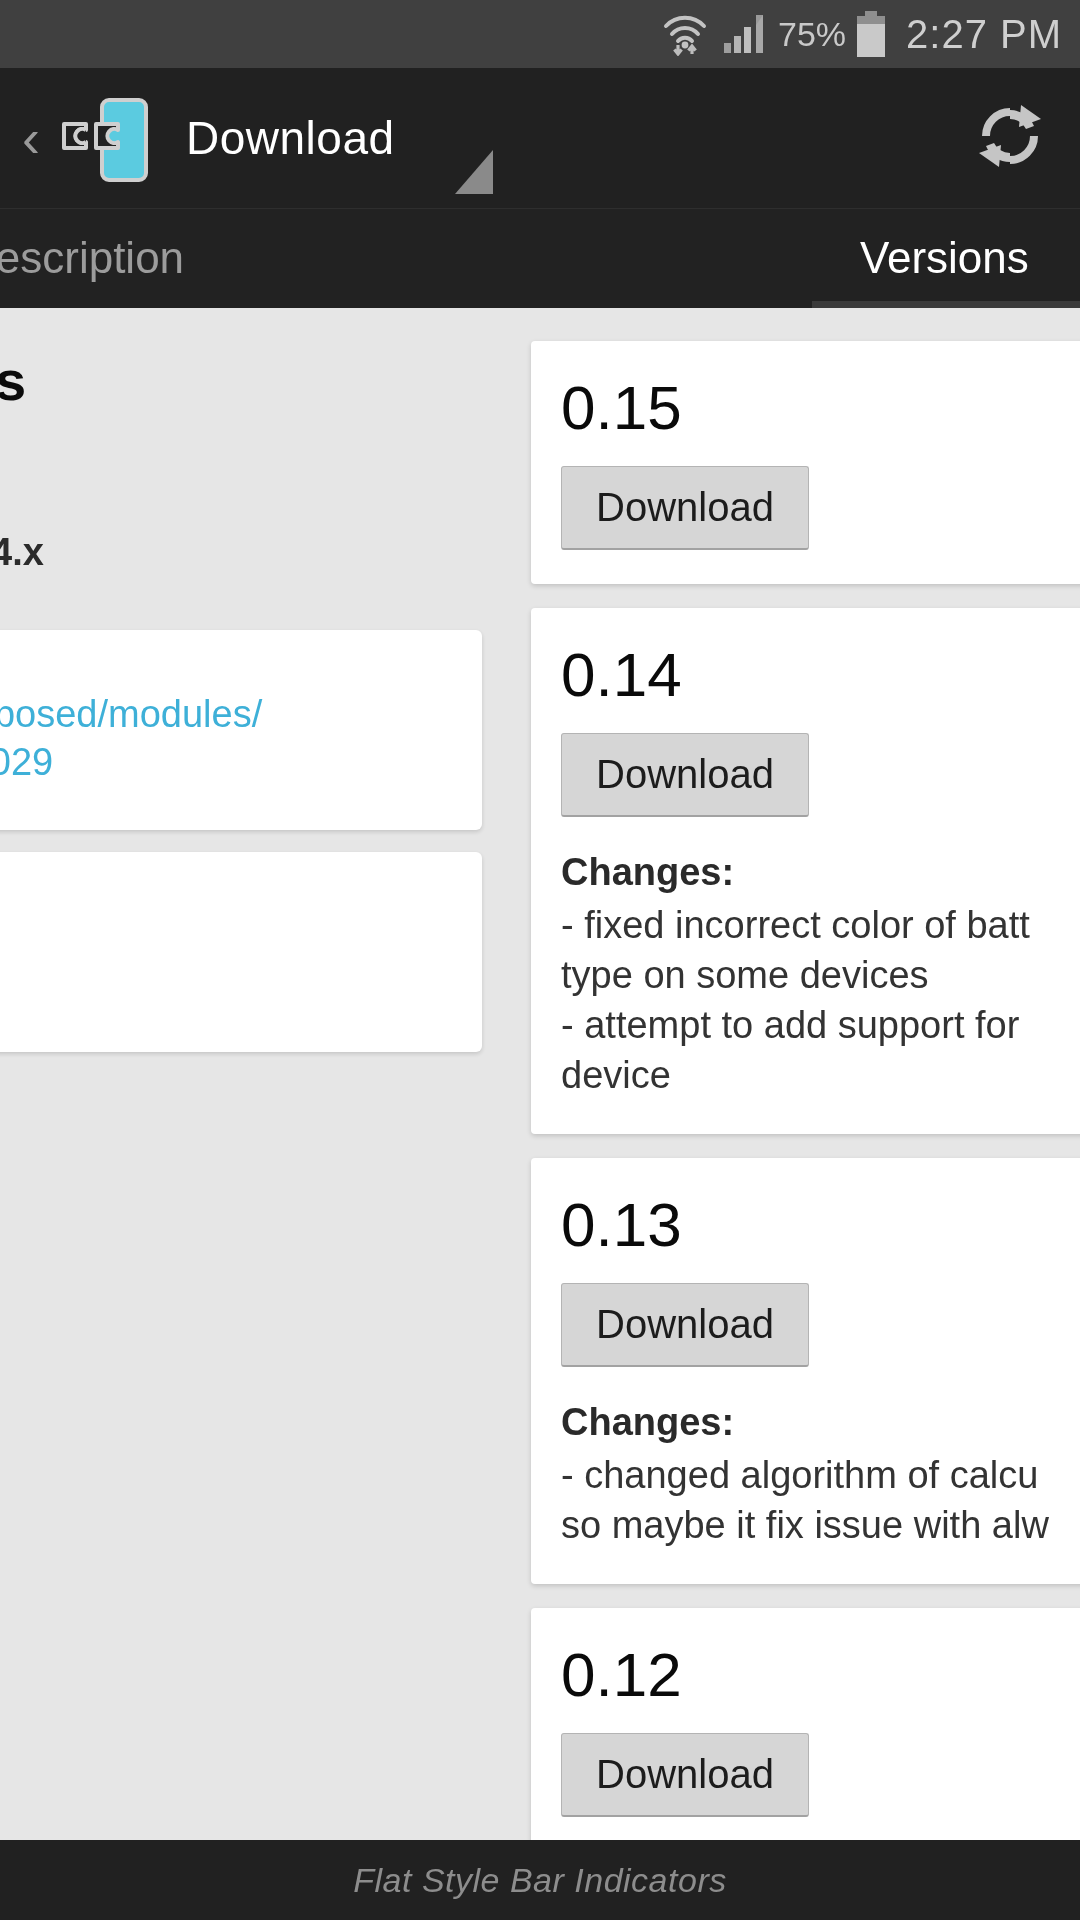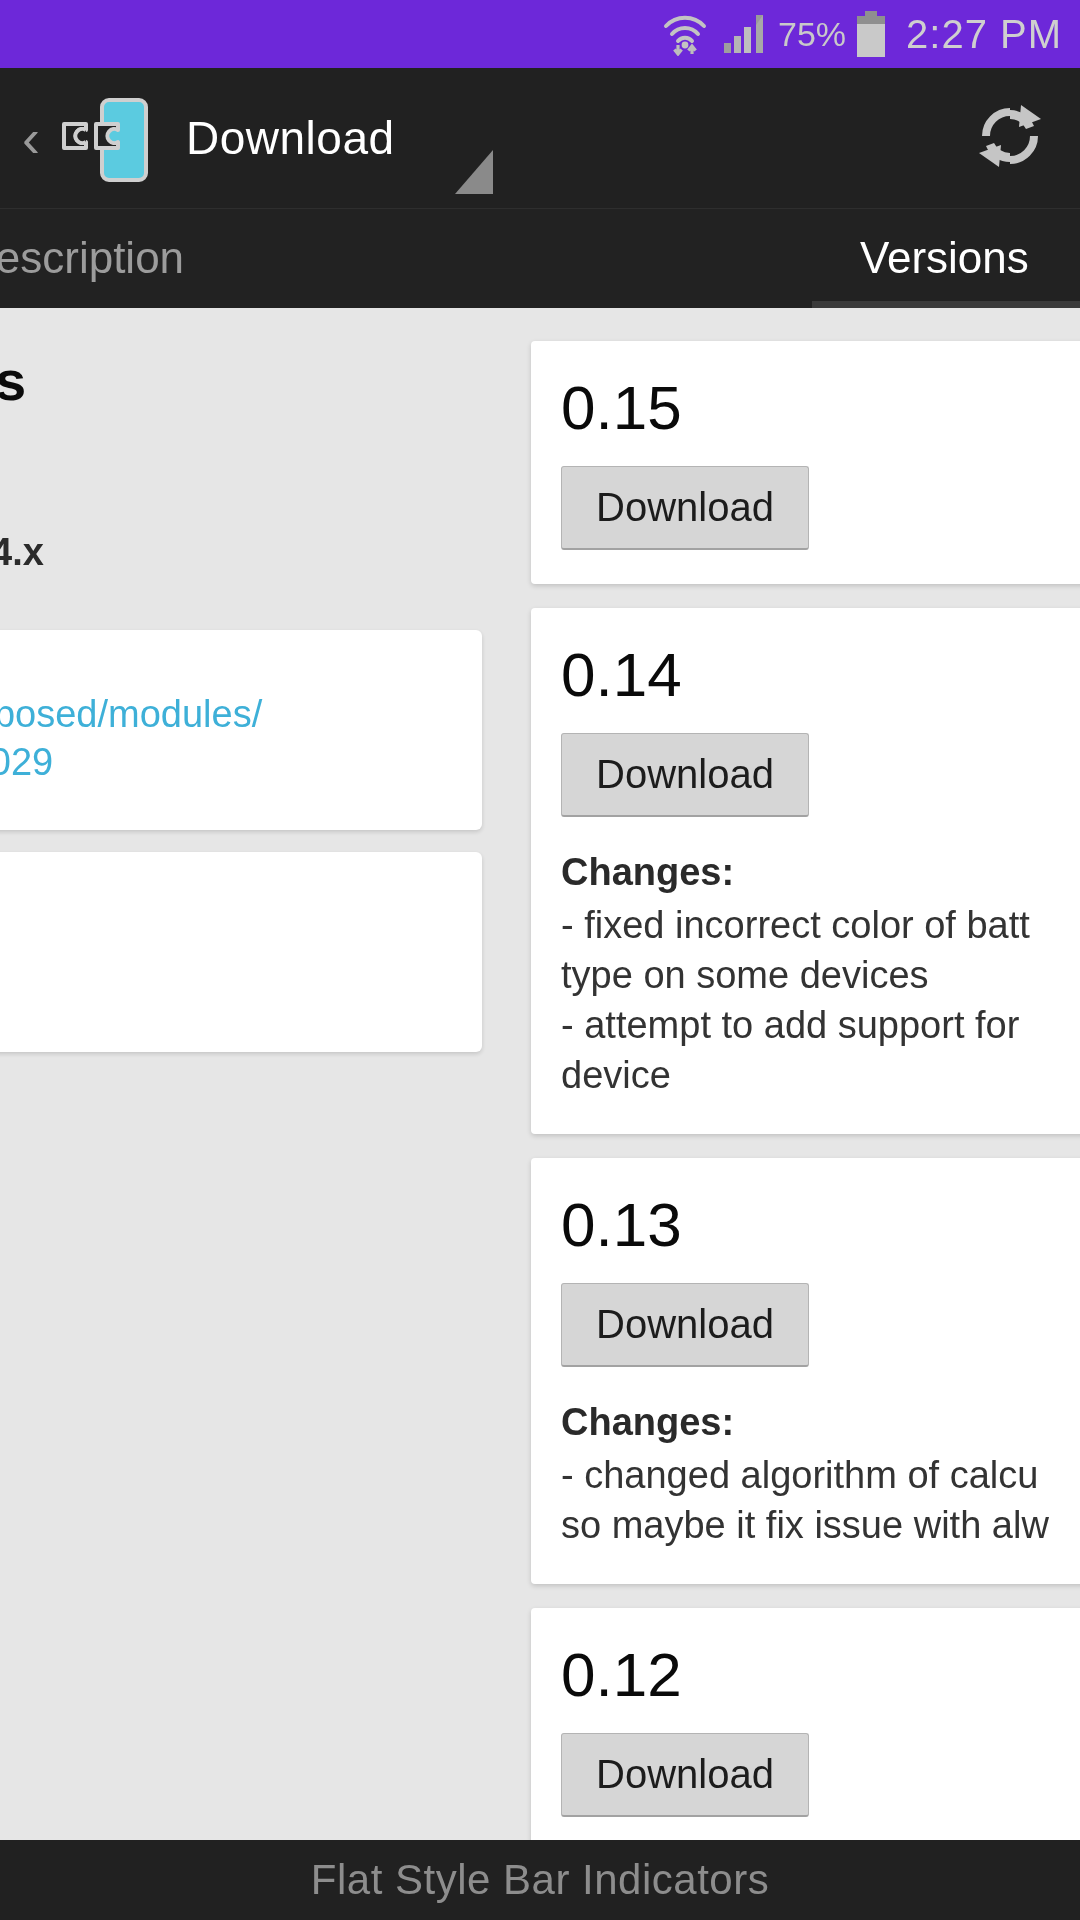--- a/index.html
+++ b/index.html
@@ -7,21 +7,21 @@
     width:1080px;height:1920px;
     background:#e6e6e6;
     font-family:"Liberation Sans", sans-serif;
     overflow:hidden;
     position:relative;
   }
 
   
   #status-bar{
     position:absolute;left:0;top:0;width:1080px;height:68px;
-    background:#6d28d9;
+    background:#404040;
     display:flex;align-items:center;justify-content:flex-end;
     box-sizing:border-box;padding-right:18px;
   }
   .sb-item{display:flex;align-items:center;}
   #wifi-icon{margin-right:14px;}
   #signal-icon{margin-right:12px;}
   #battery-percent{
     color:#c9c9c9;font-size:34px;letter-spacing:0px;margin-right:8px;
   }
   #battery-icon{margin-right:18px;}
@@ -133,21 +133,21 @@
     font-size:38px;color:#333333;line-height:50px;white-space:pre;
   }
 
   
   #bottom-bar{
     position:absolute;left:0;top:1840px;width:1080px;height:80px;
     background:#212121;
     display:flex;align-items:center;justify-content:center;
   }
   #bottom-bar-label{
-    color:#8d8d8d;font-size:42px;letter-spacing:0.5px;
+    color:#8d8d8d;font-size:34px;font-style:italic;letter-spacing:0.5px;
   }
 </style>
 </head>
 <body>
 
 <div id="status-bar">
 
   <span class="sb-item" id="wifi-icon">
     <svg width="46" height="44" viewBox="0 0 46 44">
       <g fill="none" stroke="#c3c3c3" stroke-width="4" stroke-linecap="round">

